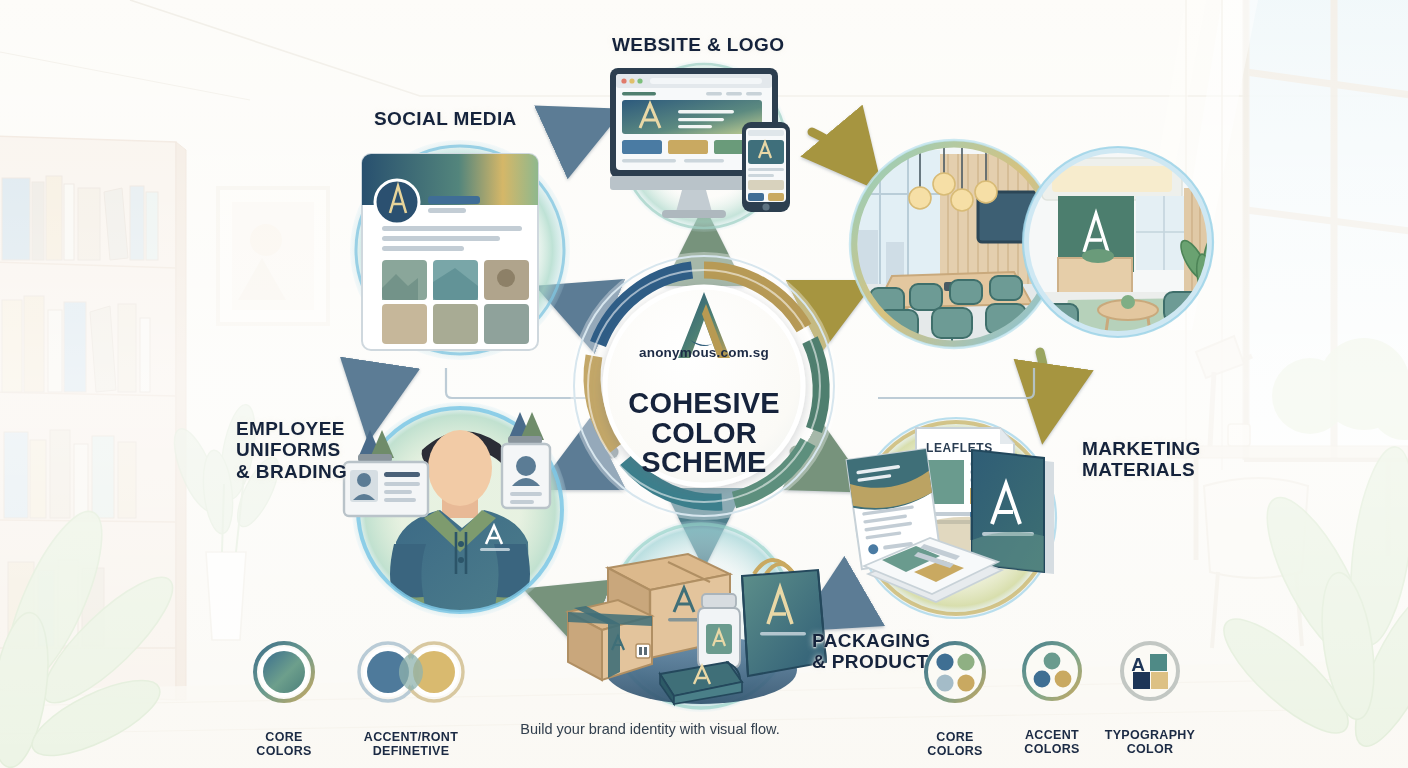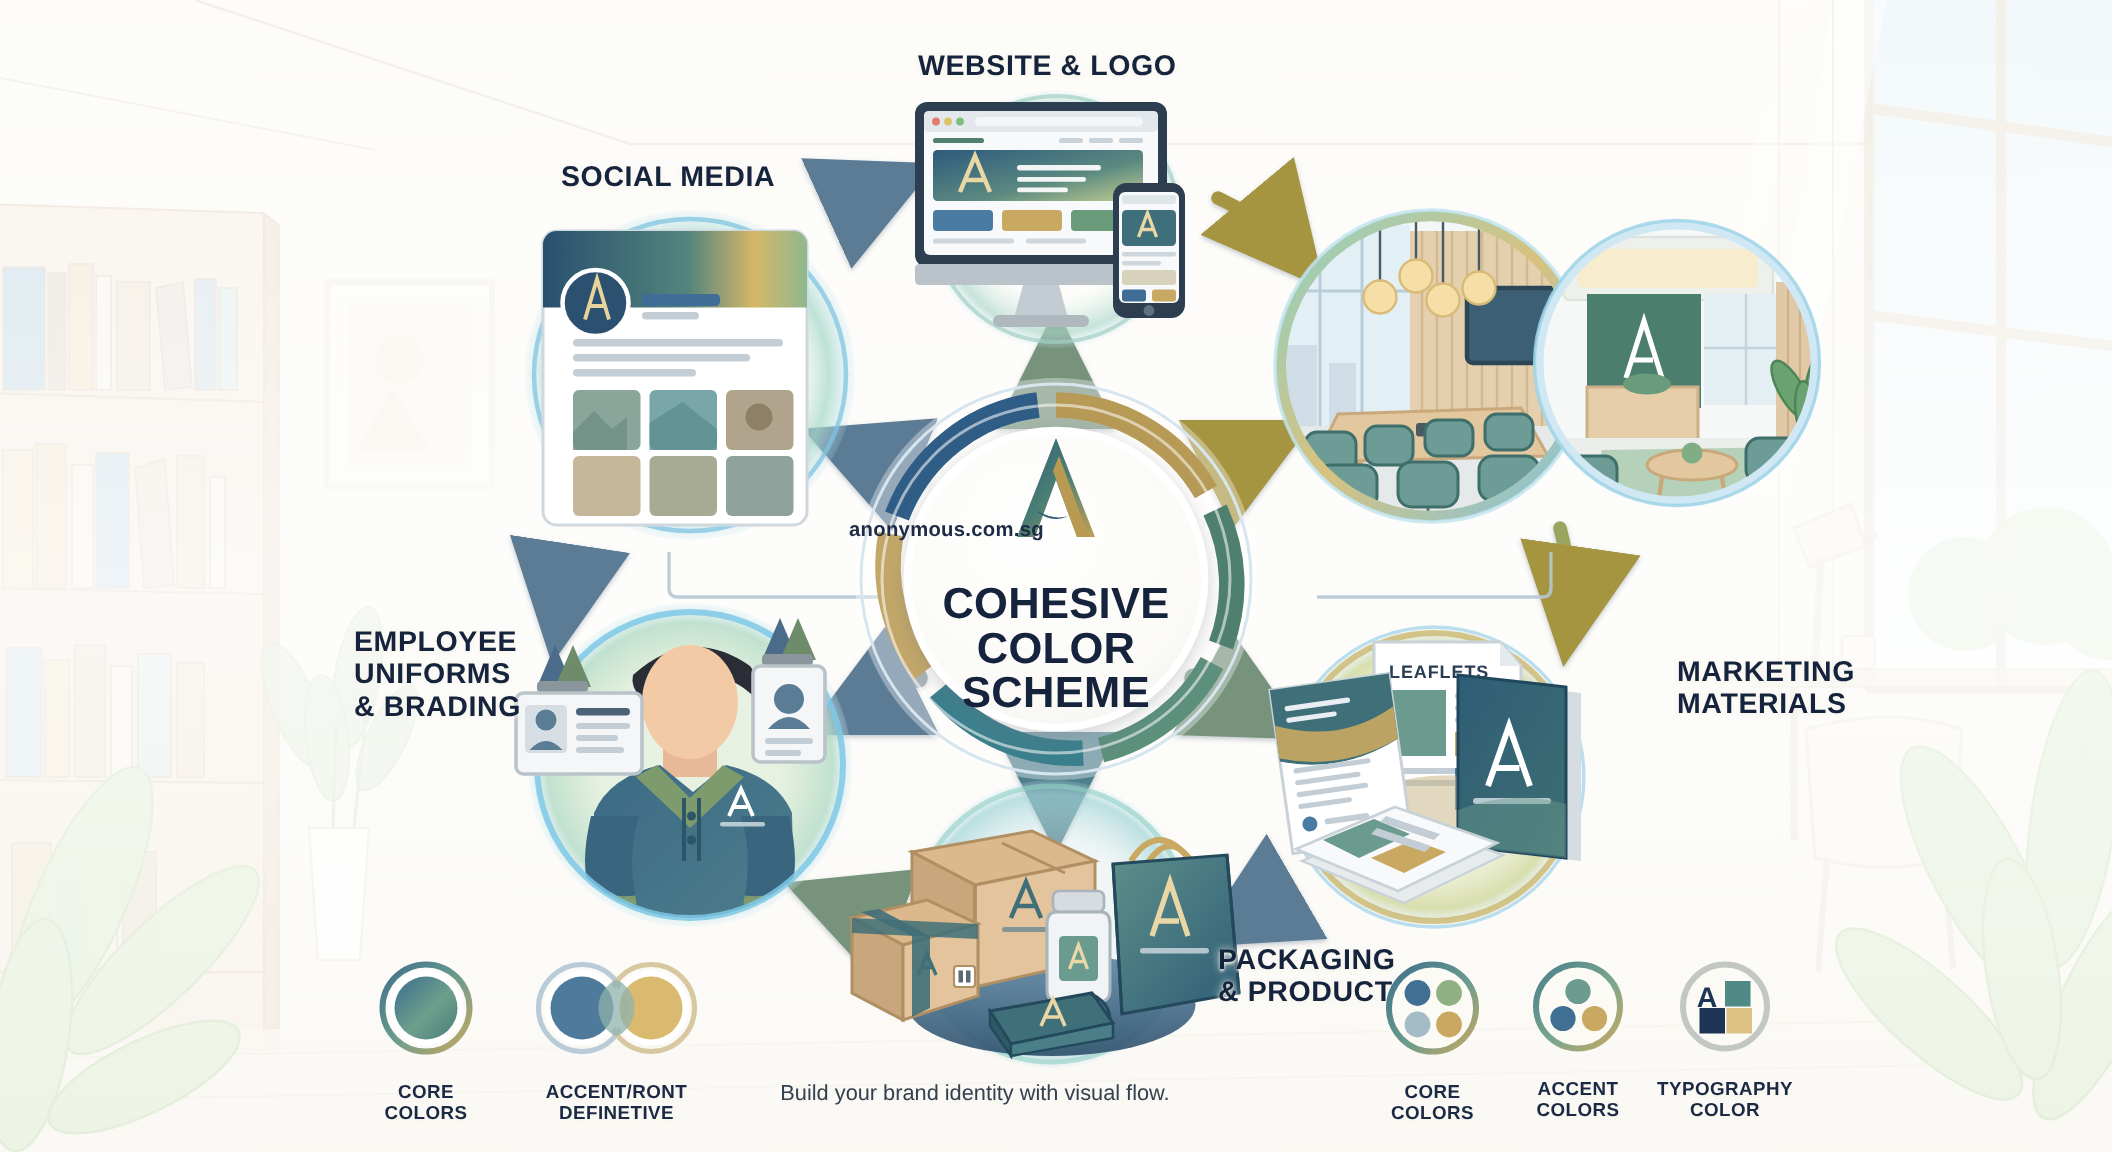--- a/index.html
+++ b/index.html
@@ -22,21 +22,21 @@
     line-height:1.12;
     text-transform:uppercase;
     white-space:pre-line;
     text-shadow:0 1px 2px rgba(247,245,238,.95), 0 0 6px rgba(247,245,238,.9);
   }
   
   .legend-item { position:absolute; text-align:center; }
   .legend-cap {
     font-size:12.5px; font-weight:bold; color:#1b2a44;
     line-height:1.15; letter-spacing:.3px; text-transform:uppercase;
-    white-space:pre-line; margin-top:12px;
+    white-space:pre-line; margin-top:22px;
     text-shadow:0 1px 2px rgba(247,245,238,.9);
   }
   .swatch { position:relative; margin:0 auto; }
 
   .caption {
     position:absolute; left:0; width:1300px; text-align:center;
     color:#33404f; font-size:14.5px; line-height:1.32;
     text-shadow:0 1px 2px rgba(247,245,238,.92);
   }
   .hub-url { font-weight:bold; letter-spacing:.2px; }
@@ -775,34 +775,34 @@
     <circle cx="138" cy="138" r="99" fill="url(#hubInner)" stroke="#ffffff" stroke-width="5" filter="url(#hubShadow)"></circle>
 
     <g>
       <path d="M112 110 L138 44 L164 110 L152 110 L138 72 L124 110 Z" fill="url(#logoG)"></path>
       <path d="M124 92 q14 12 28 0 q-10 10 -28 0 z" fill="#2c5a78"></path>
       <path d="M140 56 L160 110 L152 110 L136 66 Z" fill="#b89a52"></path>
     </g>
   </svg>
 
   <div class="layer" style="left:566px;top:248px;width:276px;height:276px;pointer-events:none">
-    <div class="hub-url" style="position:absolute;left:0;top:97px;width:276px;font-size:13.5px;color:#1d2b45;">anonymous.com.sg</div>
+    <div class="hub-url" style="position:absolute;left:0;top:97px;width:276px;text-align:center;font-size:13.5px;color:#1d2b45;">anonymous.com.sg</div>
     <div style="position:absolute;left:0;top:116px;width:276px;text-align:center;font-size:29px;font-weight:bold;color:#16233c;line-height:1.02;letter-spacing:.2px;margin-top:25px;">
       <div>COHESIVE</div>
       <div>COLOR</div>
       <div>SCHEME</div>
     </div>
   </div>
 
   <div class="nlabel" style="left:374px;top:108px;font-size:19px;">SOCIAL MEDIA</div>
 
   <div class="nlabel" style="left:612px;top:34px;font-size:19px;">WEBSITE &amp; LOGO</div>
 
 
-  <div class="nlabel" style="left:1082px;top:438px;font-size:19px;text-align:left;margin-left:36px;">MARKETING
+  <div class="nlabel" style="left:1082px;top:438px;font-size:19px;text-align:left;">MARKETING
 MATERIALS</div>
 
   <div class="nlabel" style="left:812px;top:630px;font-size:19px;">PACKAGING
 &amp; PRODUCTS</div>
 
   <div class="nlabel" style="left:236px;top:418px;font-size:19px;">EMPLOYEE
 UNIFORMS
 &amp; BRADING</div>
 
   <div class="legend-item" style="left:226px;top:640px;width:116px;">

